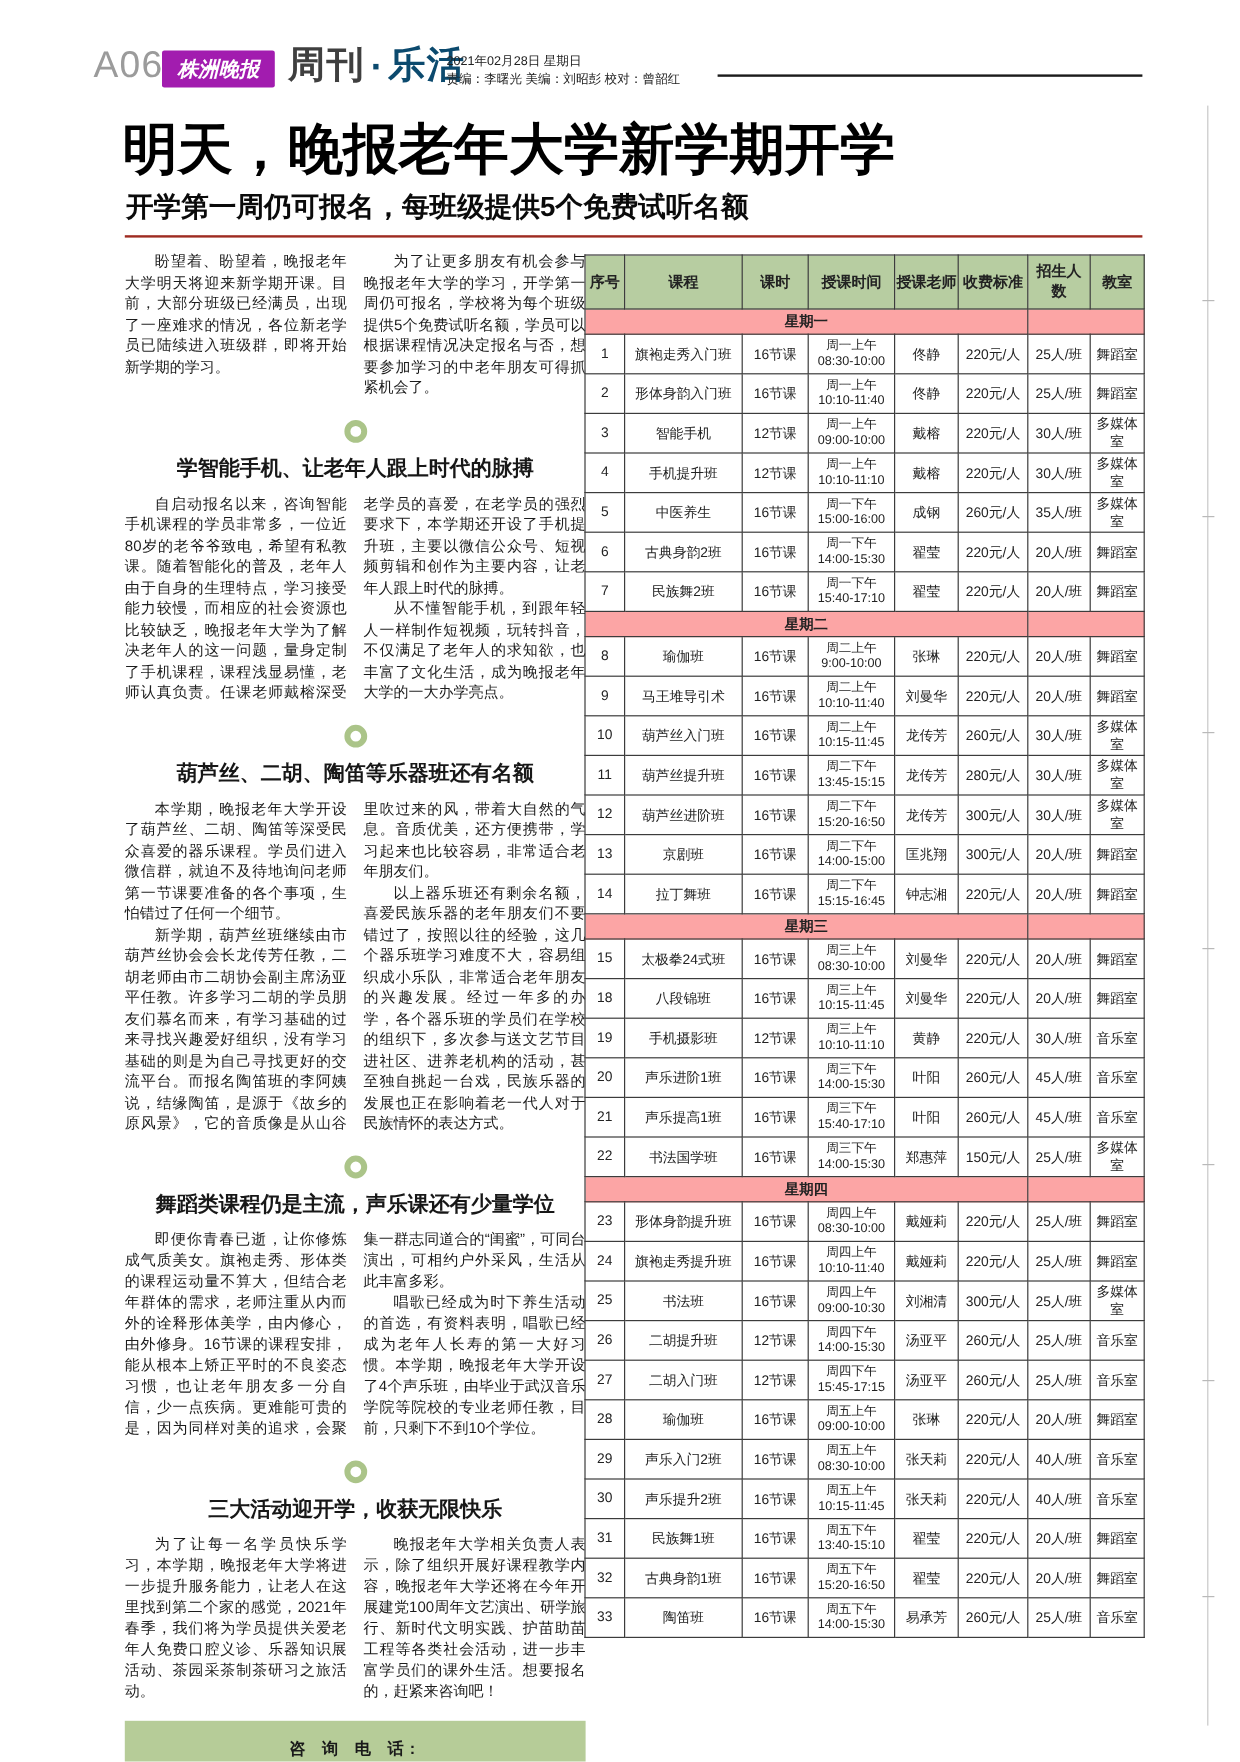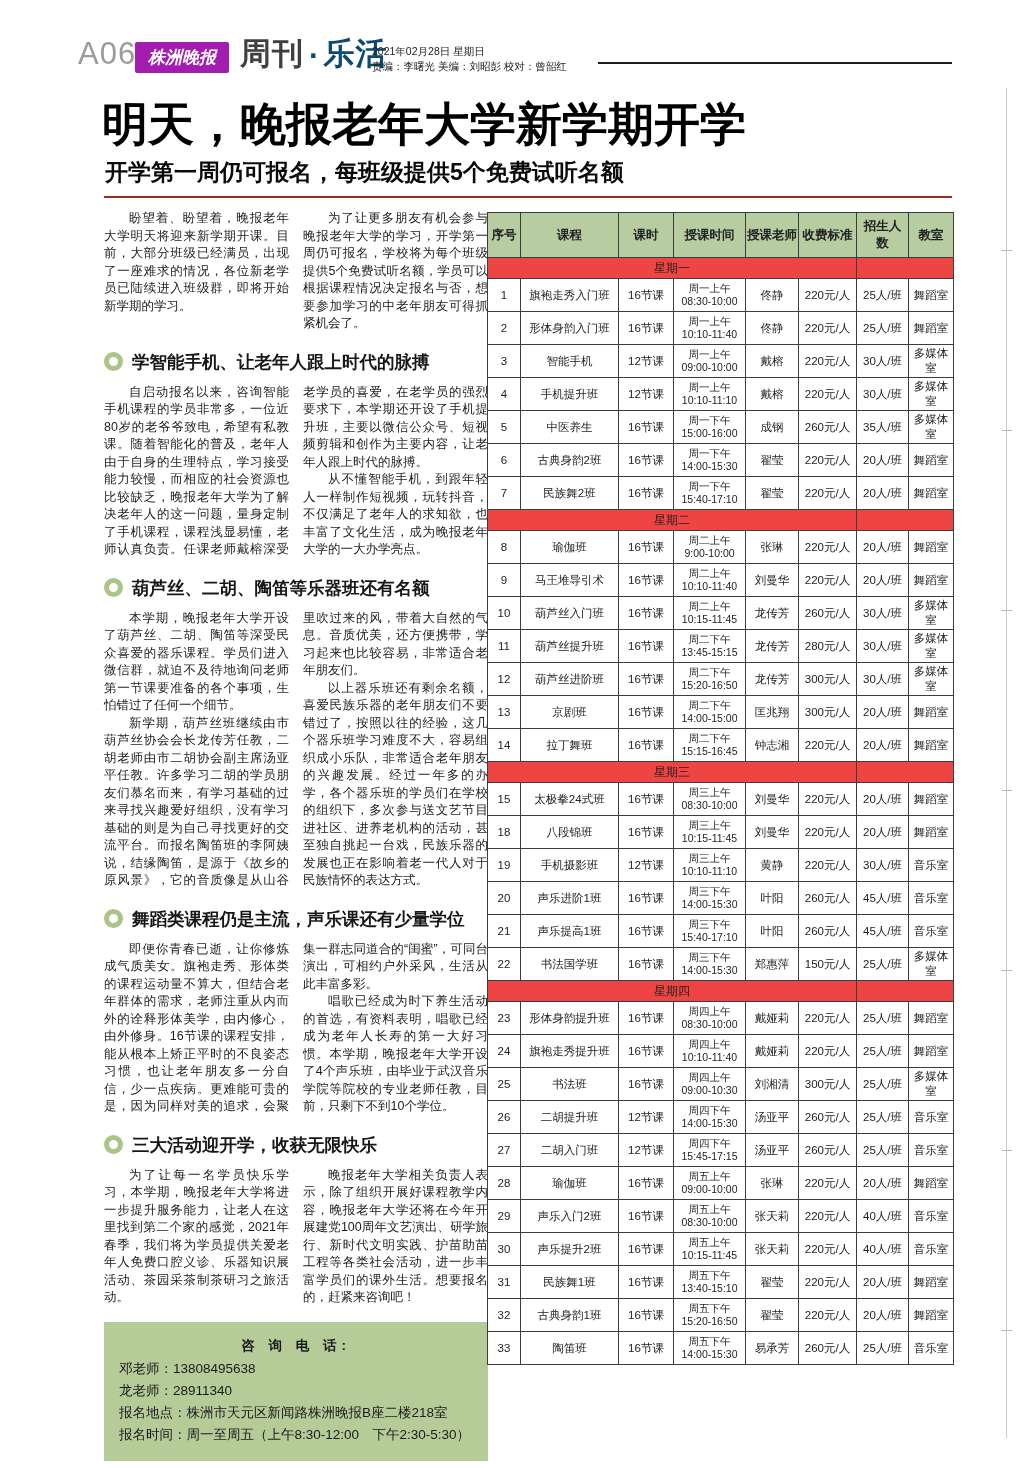--- a/index.html
+++ b/index.html
@@ -19,31 +19,31 @@
   .issue{left:372px;top:44px;font-size:10.5px;line-height:1.4;color:#222;}
   .header-rule{left:598px;top:62px;width:354px;height:2px;background:#1b1b1b;}
   
   .headline{left:102px;top:94px;font-size:46px;font-weight:900;color:#000;letter-spacing:0;white-space:nowrap;}
   .subhead{left:105px;top:157px;font-size:23px;font-weight:800;color:#0a0a0a;white-space:nowrap;}
   .red-rule{left:104px;top:196px;width:848px;height:2px;background:#9e2b21;}
   
   .article{left:104px;top:210px;width:384px;}
   .cols2{column-count:2;column-gap:14px;}
   p.body{font-size:12.5px;line-height:1.4;text-align:justify;text-indent:2em;margin:0;color:#1c1c1c;}
-  .sec-head{display:flex;align-items:center;gap:9px;margin:17px 0 10px;font-size:17.5px;font-weight:800;color:#171717;white-space:nowrap;}
+  .sec-head{display:flex;align-items:center;gap:9px;margin:17px 0 10px;font-size:17.5px;font-weight:800;color:#171717;white-space:nowrap;flex-direction:column;}
   .donut{width:9px;height:9px;border:5px solid #abc489;border-radius:50%;background:#fff;flex:0 0 auto;}
   .contact{margin-top:15px;background:#b6cc98;padding:13px 15px 15px;font-size:13.5px;line-height:1.62;color:#1a1a1a;}
   .contact .title{font-weight:700;letter-spacing:5px;margin-bottom:2px;text-align:center;}
   
   table.course{position:absolute;left:487px;top:212px;width:466px;border-collapse:collapse;table-layout:fixed;}
   table.course th,table.course td{border:1px solid #3c3c3c;text-align:center;vertical-align:middle;padding:0 1px;color:#222;}
   table.course th{background:#b7cda1;font-size:12.5px;font-weight:700;height:44px;}
   tr.data td{height:32px;font-size:11.5px;}
   tr.data td.time-cell{font-size:10.5px;line-height:1.25;}
-  tr.day td{height:20px;font-weight:400;font-size:12px;background:#ef4444;}
+  tr.day td{height:20px;font-weight:700;font-size:12px;background:#fca5a5;}
   
   .vrule{left:1006px;top:88px;width:1px;height:1350px;background:#c7c7c7;}
   .tick{width:10px;height:1px;background:#b9b9b9;left:1002px;}
 </style>
 </head>
 <body>
 
 <div class="abs page-num">A06</div>
 <div class="abs brand">株洲晚报</div>
 <div class="abs section-name"><span>周刊</span><span class="lehuo">·乐活</span></div>

